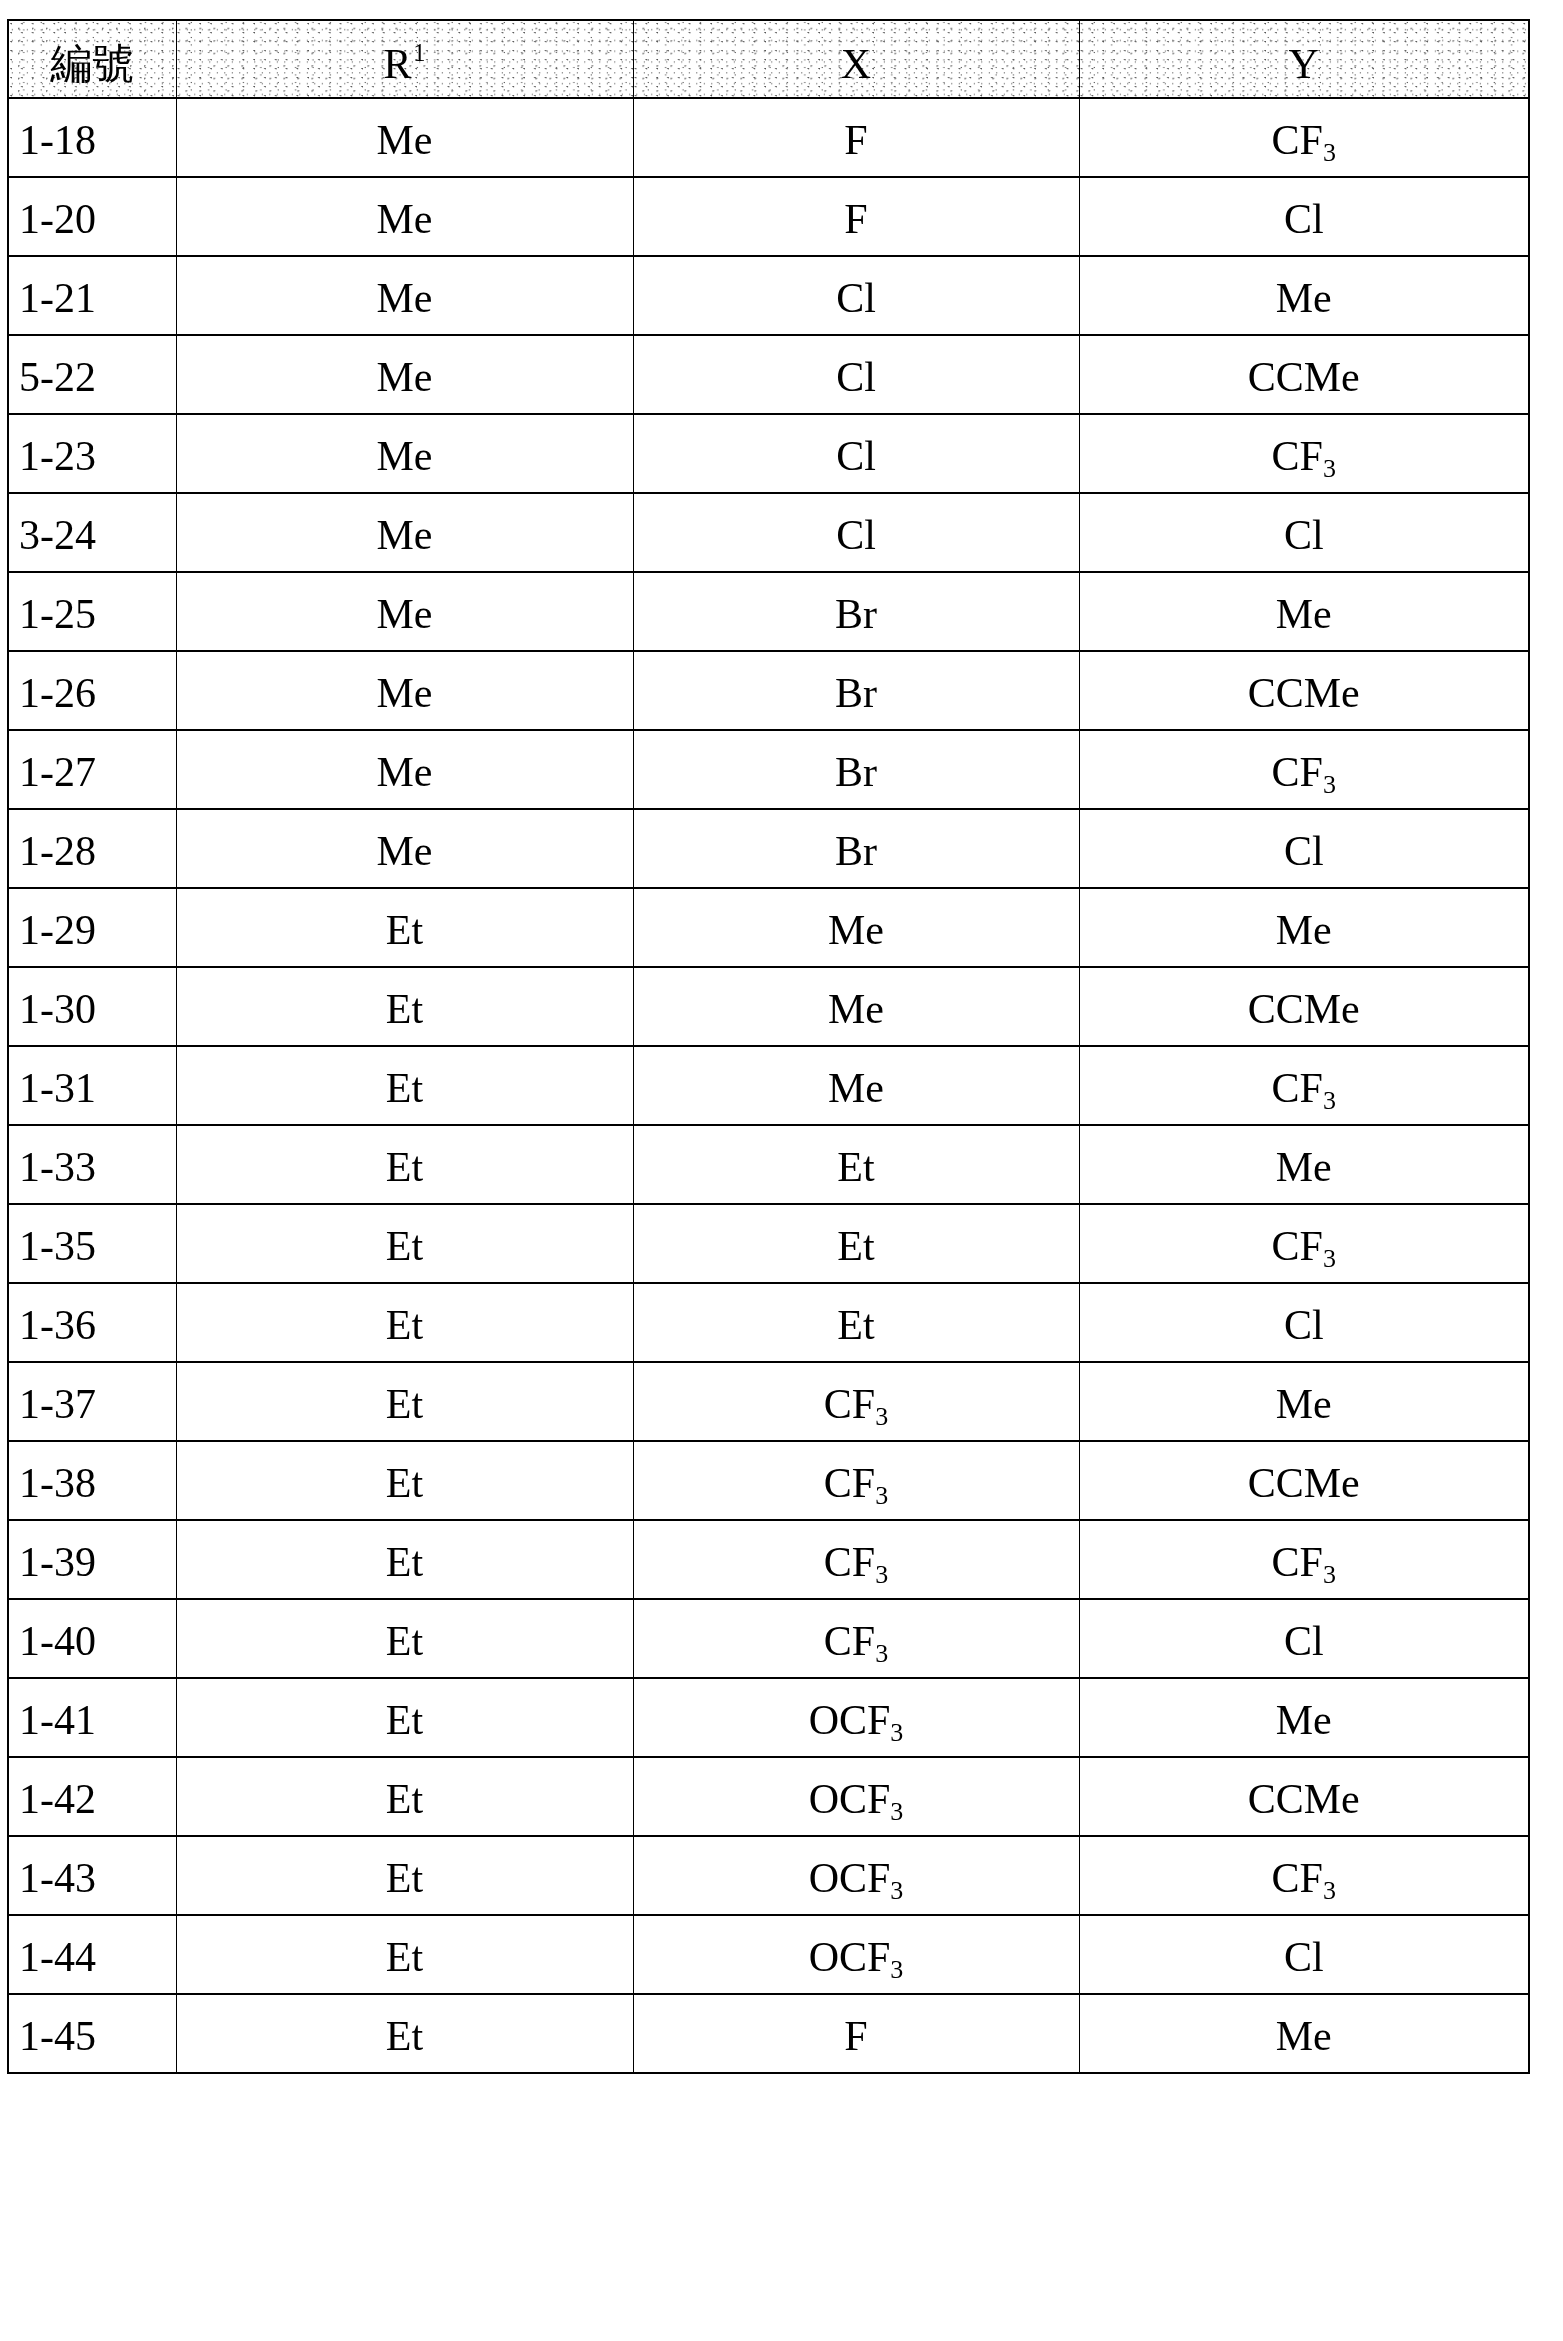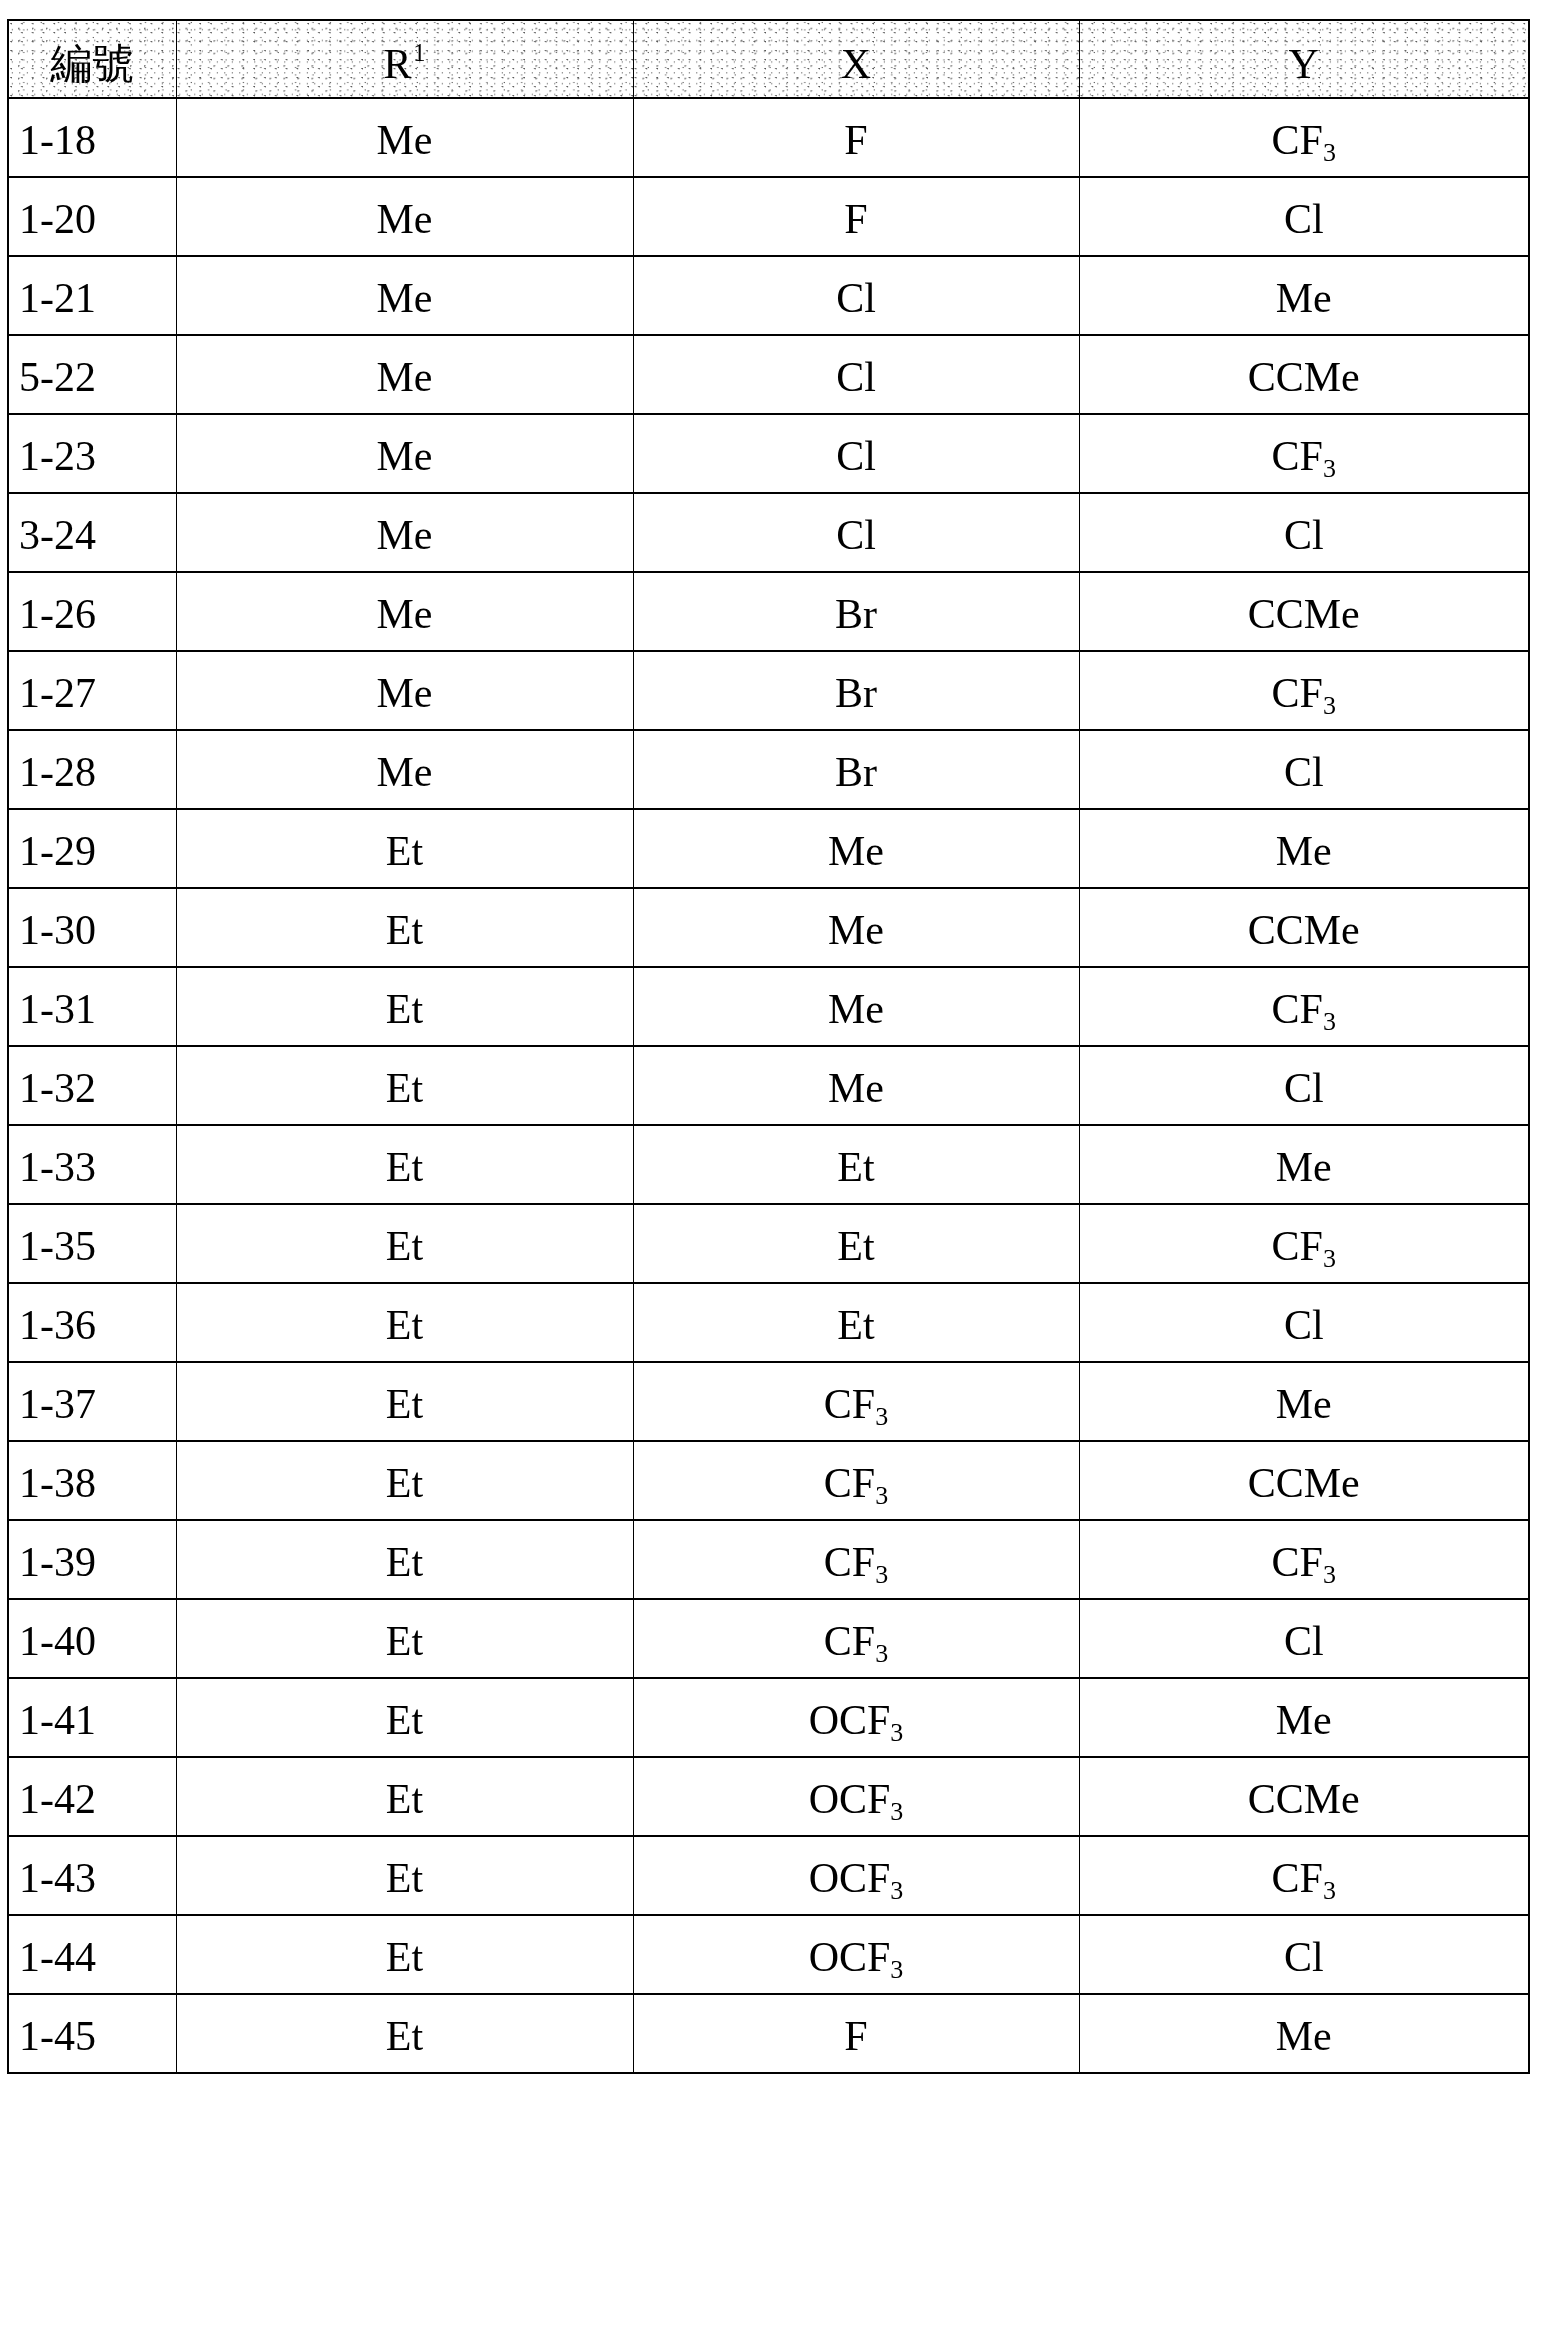--- a/index.html
+++ b/index.html
@@ -144,20 +144,26 @@
           <td class="col-val chem"><span>Cl</span></td>
           <td class="col-val chem"><span>CF<span class="sub">3</span></span></td>
         </tr>
         <tr>
           <td class="col-id chem"><span>3-24</span></td>
           <td class="col-val chem"><span>Me</span></td>
           <td class="col-val chem"><span>Cl</span></td>
           <td class="col-val chem"><span>Cl</span></td>
         </tr>
         <tr>
+          <td class="col-id chem"><span>1-25</span></td>
+          <td class="col-val chem"><span>Me</span></td>
+          <td class="col-val chem"><span>Br</span></td>
+          <td class="col-val chem"><span>Me</span></td>
+        </tr>
+        <tr>
           <td class="col-id chem"><span>1-26</span></td>
           <td class="col-val chem"><span>Me</span></td>
           <td class="col-val chem"><span>Br</span></td>
           <td class="col-val chem"><span>CCMe</span></td>
         </tr>
         <tr>
           <td class="col-id chem"><span>1-27</span></td>
           <td class="col-val chem"><span>Me</span></td>
           <td class="col-val chem"><span>Br</span></td>
           <td class="col-val chem"><span>CF<span class="sub">3</span></span></td>
@@ -178,26 +184,20 @@
           <td class="col-id chem"><span>1-30</span></td>
           <td class="col-val chem"><span>Et</span></td>
           <td class="col-val chem"><span>Me</span></td>
           <td class="col-val chem"><span>CCMe</span></td>
         </tr>
         <tr>
           <td class="col-id chem"><span>1-31</span></td>
           <td class="col-val chem"><span>Et</span></td>
           <td class="col-val chem"><span>Me</span></td>
           <td class="col-val chem"><span>CF<span class="sub">3</span></span></td>
-        </tr>
-        <tr>
-          <td class="col-id chem"><span>1-32</span></td>
-          <td class="col-val chem"><span>Et</span></td>
-          <td class="col-val chem"><span>Me</span></td>
-          <td class="col-val chem"><span>Cl</span></td>
         </tr>
         <tr>
           <td class="col-id chem"><span>1-33</span></td>
           <td class="col-val chem"><span>Et</span></td>
           <td class="col-val chem"><span>Et</span></td>
           <td class="col-val chem"><span>Me</span></td>
         </tr>
         <tr>
           <td class="col-id chem"><span>1-35</span></td>
           <td class="col-val chem"><span>Et</span></td>

